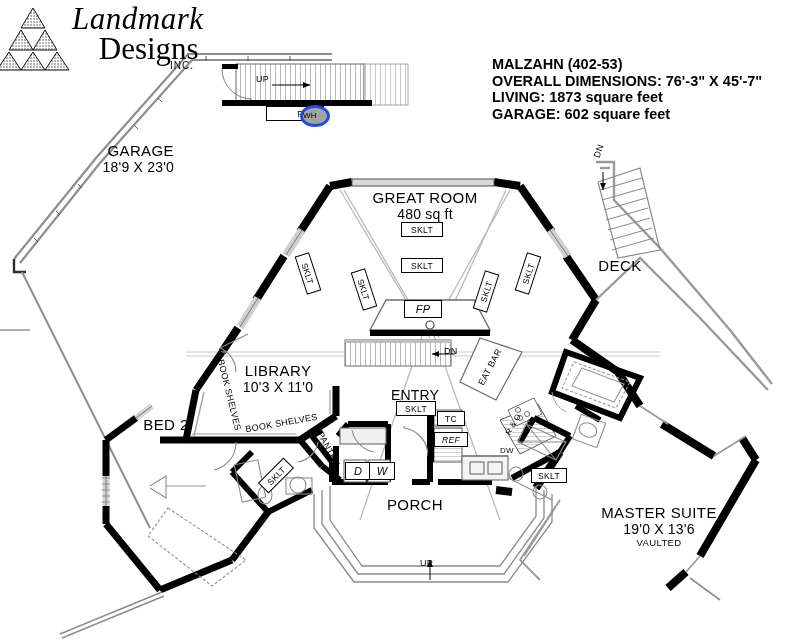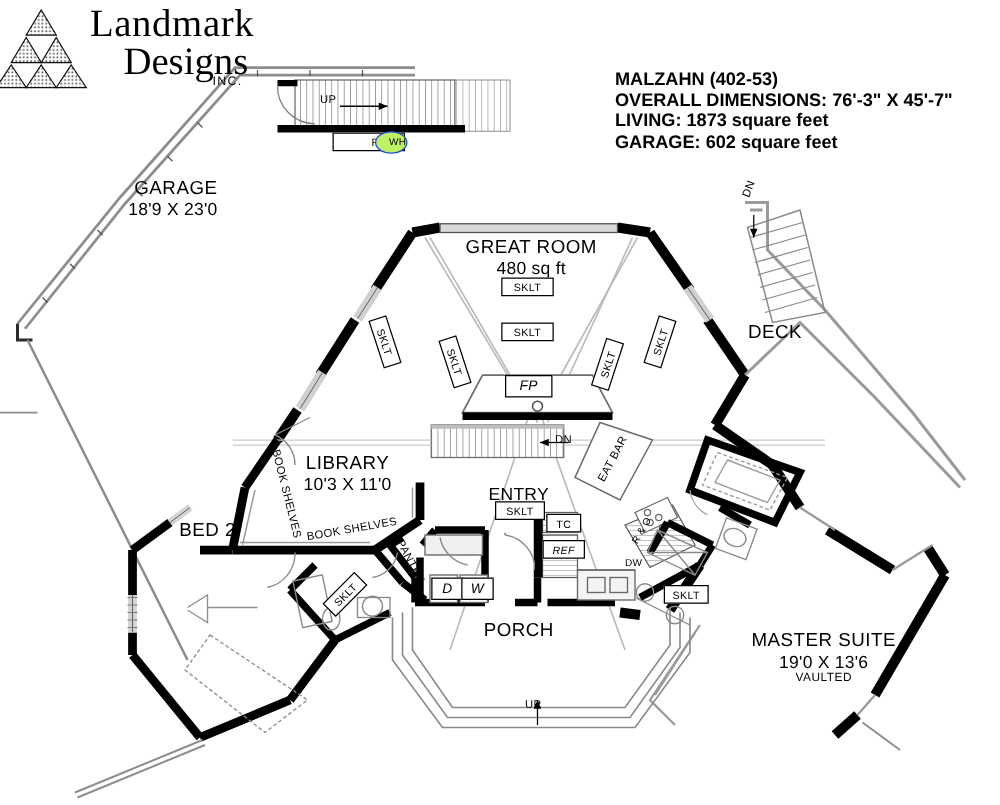--- a/index.html
+++ b/index.html
@@ -5,35 +5,35 @@
   html,body{margin:0;padding:0;background:#ffffff;}
   body{width:800px;height:644px;overflow:hidden;
        font-family:"Liberation Sans","DejaVu Sans",sans-serif;color:#000;}
   #page{position:relative;width:800px;height:644px;background:#fff;}
   svg{position:absolute;left:0;top:0;width:800px;height:644px;}
   .title-block{position:absolute;left:492px;top:56px;line-height:16.5px;
       font-size:14.5px;font-weight:bold;}
   .title-block div{white-space:nowrap;}
 
   .brand{position:absolute;left:72px;top:4px;font-family:"Liberation Serif","DejaVu Serif",serif;}
-  .brand .l1{font-size:31px;line-height:30px;letter-spacing:.5px;}
+  .brand .l1{font-size:31px;line-height:30px;letter-spacing:.5px;font-style:italic;}
   .brand .l2{font-size:31px;line-height:30px;margin-left:22px;text-align:center;}
   .brand .l3{position:absolute;left:98px;top:56px;font-size:10px;
       font-family:"Liberation Sans",sans-serif;letter-spacing:1px;}
 
   .rm{position:absolute;text-align:center;white-space:nowrap;}
   .rm .n{font-size:15px;letter-spacing:.4px;}
   .rm .d{font-size:14px;letter-spacing:.2px;}
   .rm .v{font-size:9.5px;letter-spacing:.4px;}
 
   .tag{position:absolute;border:1px solid #000;background:#fff;
        font-size:8.5px;text-align:center;line-height:1;
        padding:2.5px 2px 2px;letter-spacing:.3px;}
-  .tagc{position:absolute;border:1px solid #1d4ed8;background:#bef264;border-radius:50%;
-       font-size:8px;text-align:right;letter-spacing:.2px;}
+  .tagc{position:absolute;border:3px solid #1d4ed8;background:#a3a3a3;border-radius:50%;
+       font-size:8px;text-align:left;letter-spacing:.2px;}
   .lbl{position:absolute;font-size:9px;white-space:nowrap;letter-spacing:.3px;}
   .lbl-sm{position:absolute;font-size:8px;white-space:nowrap;letter-spacing:.2px;}
   .big{font-size:11px;font-style:italic;}
 </style>
 </head>
 <body>
 
 <div id="page">
 
   <svg viewBox="0 0 800 644">

